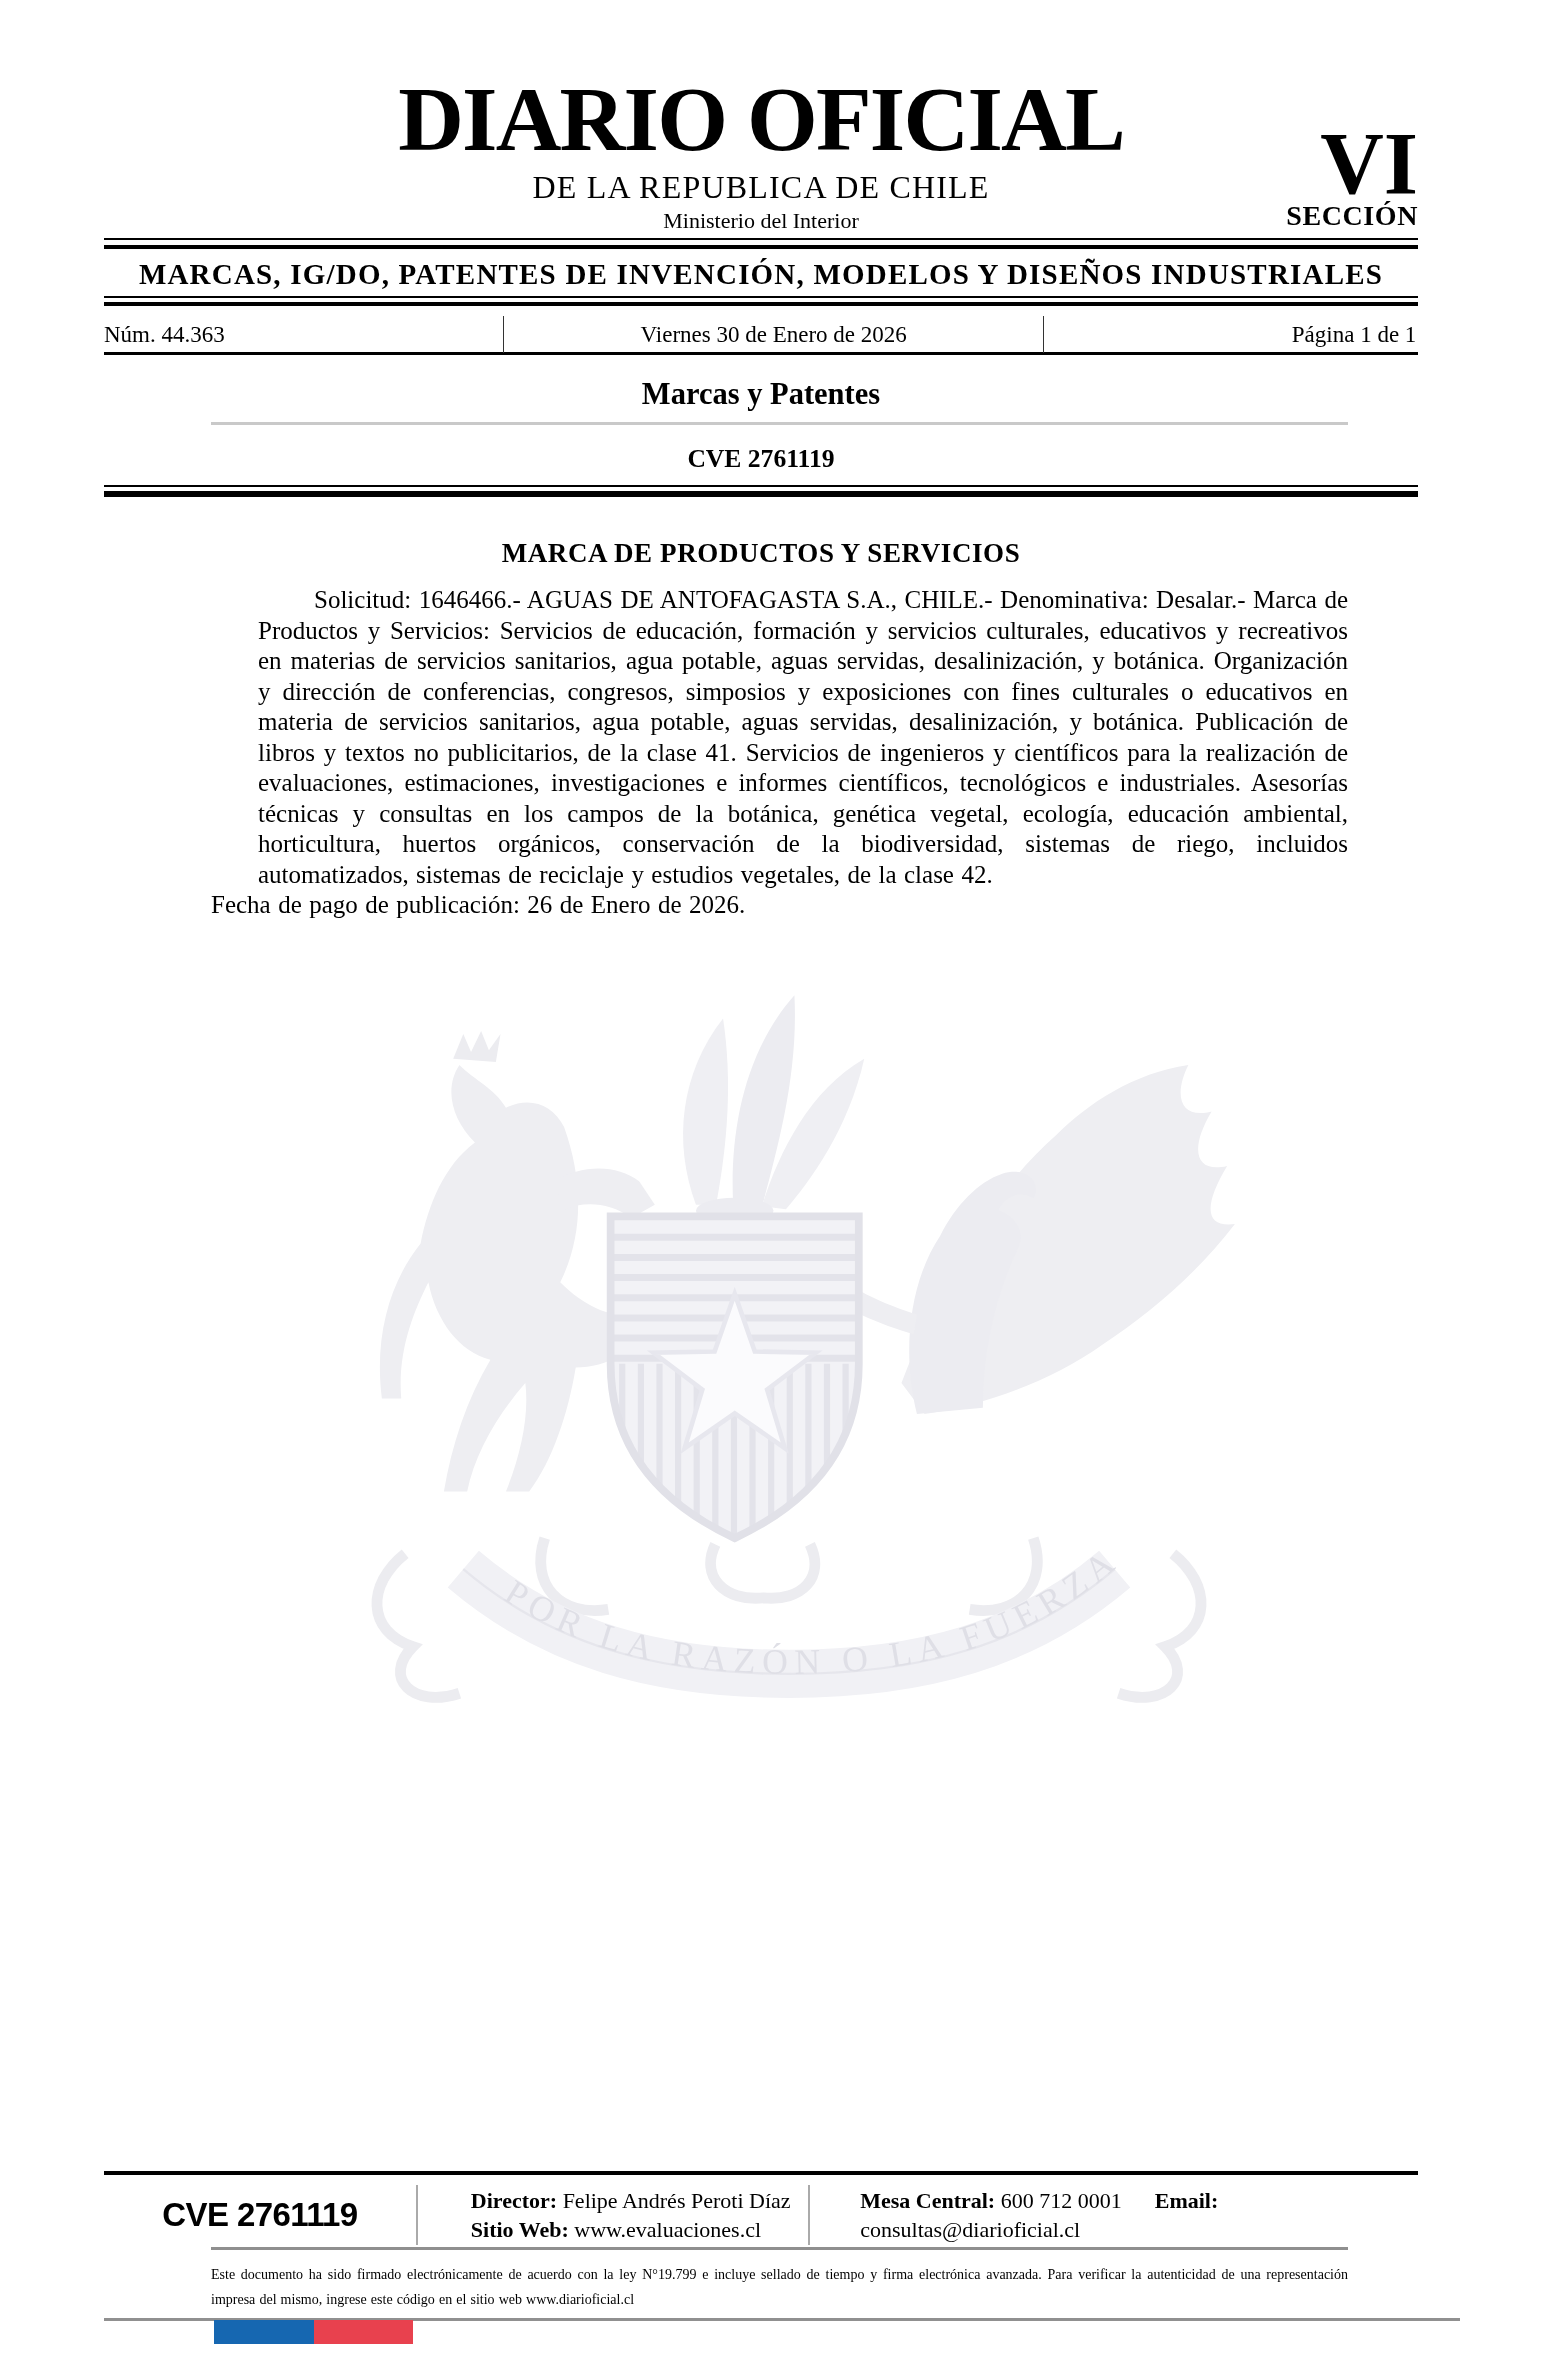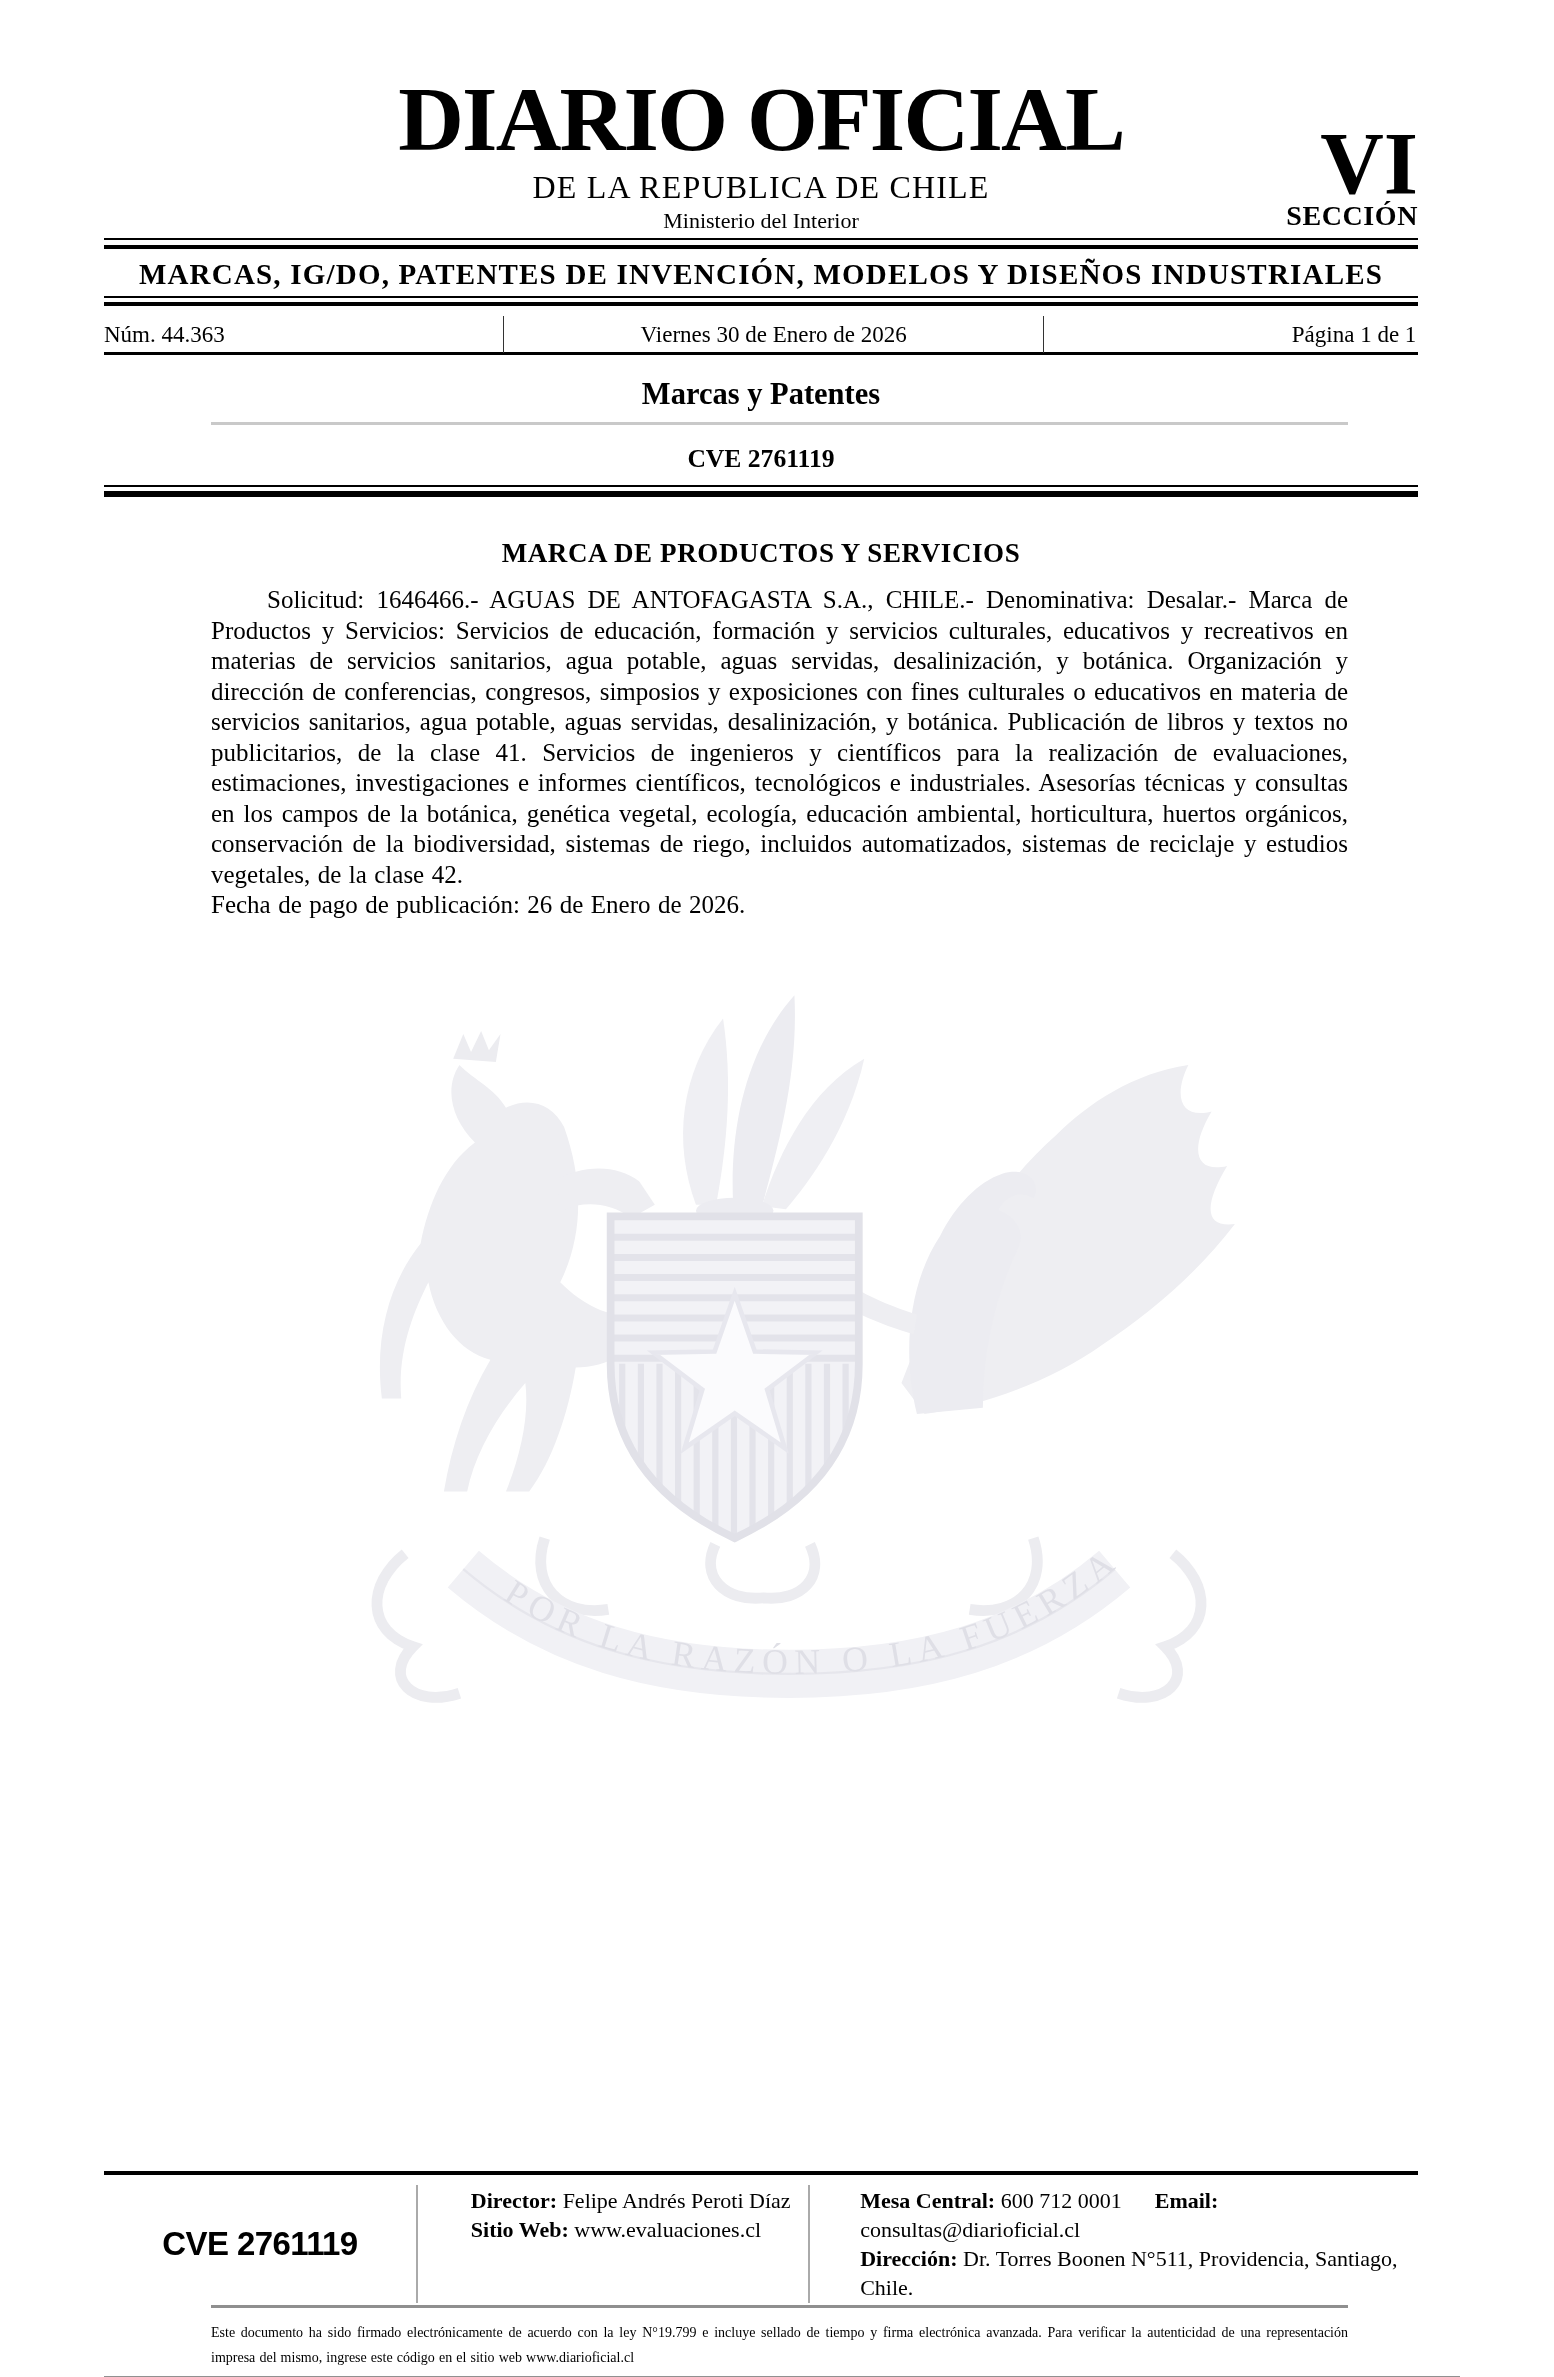--- a/index.html
+++ b/index.html
@@ -42,21 +42,21 @@
   
   .section-heading{margin-top:22px;text-align:center;font-size:30.5px;line-height:34px;font-weight:bold;}
   .light-rule-wrap{margin-top:11px;}
   .cve-center{margin-top:19.5px;text-align:center;font-size:25.6px;line-height:29px;font-weight:bold;}
   .rule-after-cve{margin-top:11.6px;}
 
   
   .article-heading{margin-top:41px;text-align:center;font-size:27px;line-height:30.5px;font-weight:bold;letter-spacing:0.6px;}
   .article-body{margin-top:17px;font-size:25px;line-height:30.5px;text-align:justify;word-spacing:1.2px;}
   .article-body p{margin:0;}
-  .article-body .lead{text-indent:56px;}
+  .article-body .lead{text-indent:56px;margin-left:47px;}
   .payment-line{margin:0;text-align:left;}
 
   
   .watermark{position:absolute;left:219px;top:948px;width:1140px;height:777px;z-index:1;}
   .watermark svg{width:100%;height:100%;}
 
   
   .footer{position:absolute;top:2171px;left:104px;width:1314px;z-index:2;}
   .footer-row{display:flex;margin-top:11px;align-items:stretch;}
   .footer-cve-cell{width:312px;display:flex;align-items:center;justify-content:center;}
@@ -217,24 +217,20 @@
       </div>
       <div class="footer-vsep"></div>
       <div class="footer-col footer-col-b">
         <div>
           <b>Mesa Central:</b>
           <span>600 712 0001</span>
           <span class="email-gap"></span>
           <b>Email:</b>
           <span>consultas@diarioficial.cl</span>
         </div>
-        <div>
-          <b>Dirección:</b>
-          <span>Dr. Torres Boonen N°511, Providencia, Santiago, Chile.</span>
-        </div>
       </div>
     </div>
 
     <div class="footer-gray-rule inset">
       <div class="mid-gray-rule"></div>
     </div>
 
     <div class="disclaimer inset">Este documento ha sido firmado electrónicamente de acuerdo con la ley N°19.799 e incluye sellado de tiempo y firma electrónica avanzada. Para verificar la autenticidad de una representación impresa del mismo, ingrese este código en el sitio web www.diarioficial.cl</div>
 
     <div class="bottom-strip">

